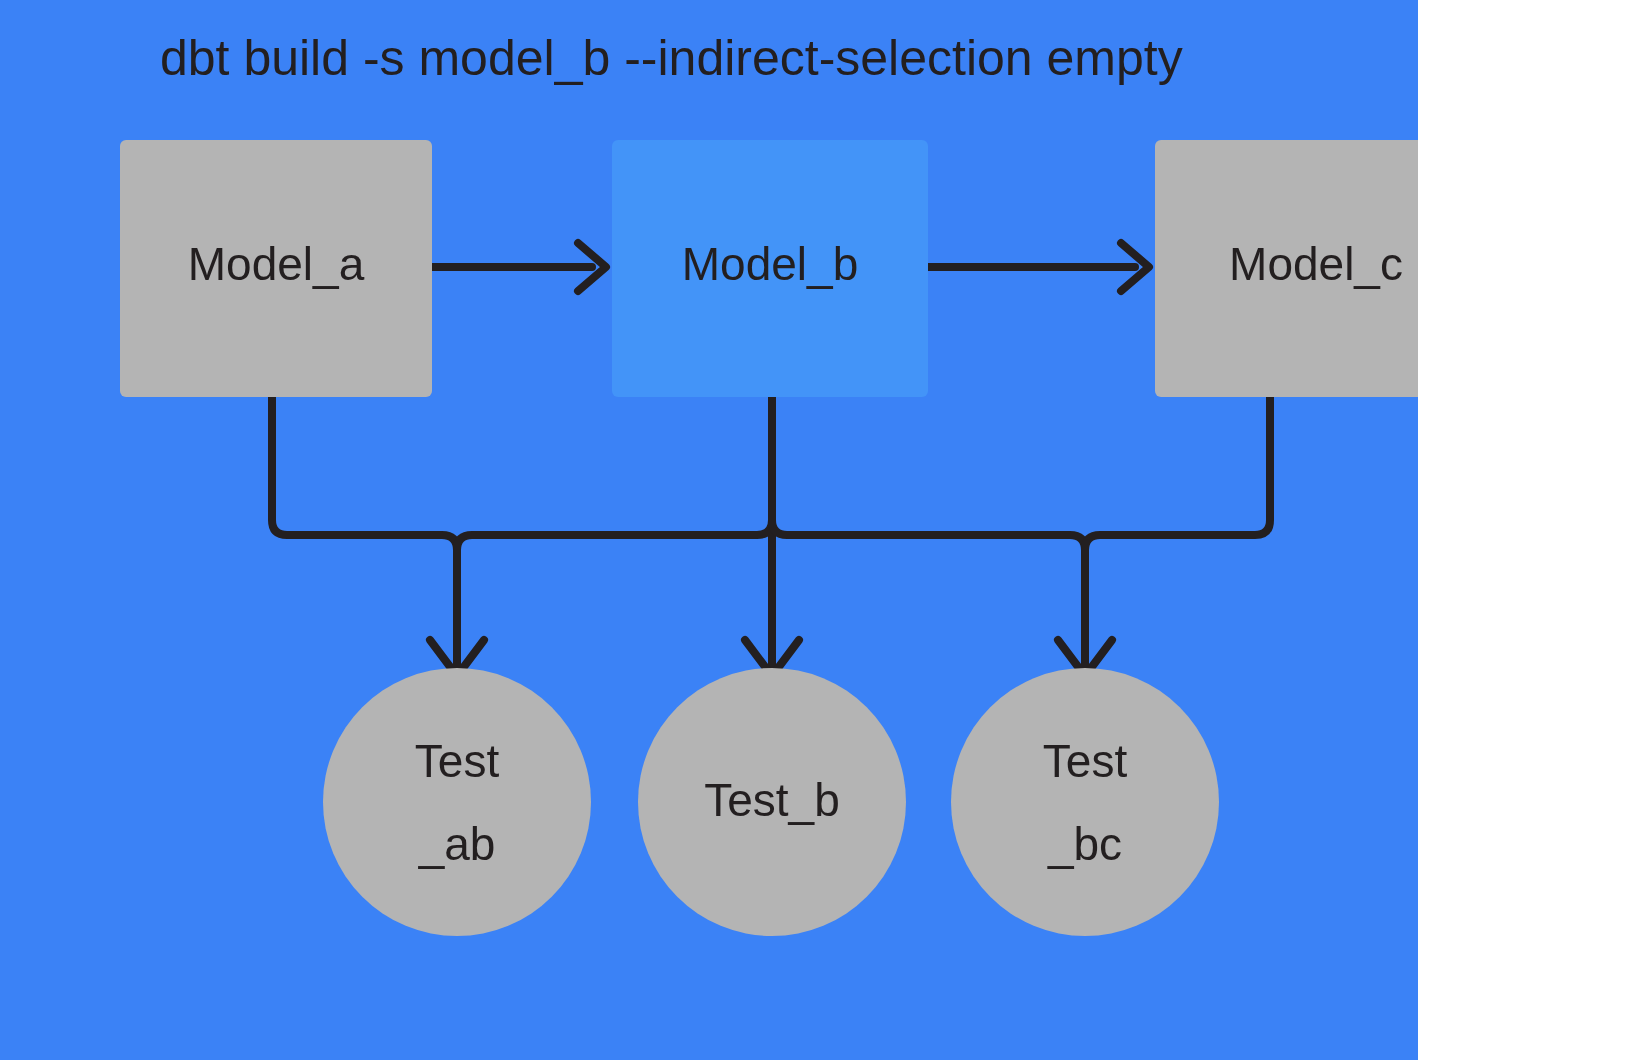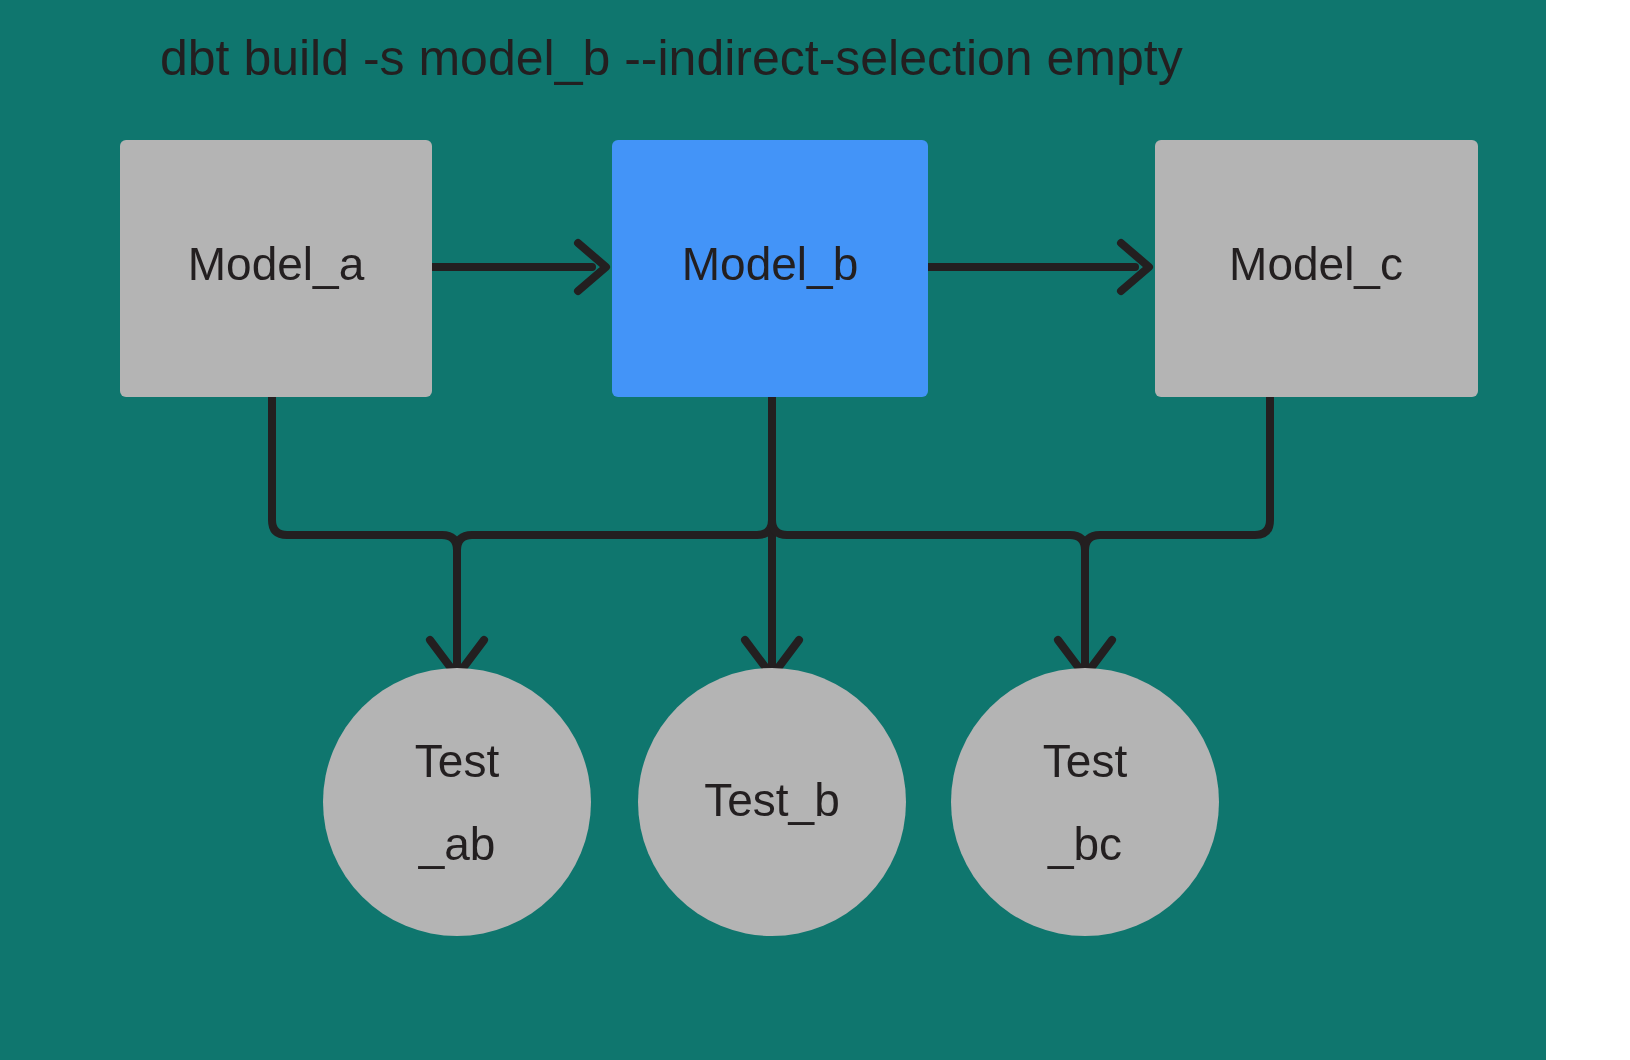--- a/index.html
+++ b/index.html
@@ -5,23 +5,23 @@
   html, body {
     margin: 0;
     padding: 0;
     background: #ffffff;
   }
   body {
     font-family: "Liberation Sans", sans-serif;
   }
   #canvas {
     position: relative;
-    width: 1546px;
+    width: 1418px;
     height: 1060px;
-    background: #0f766e;
+    background: #3b82f6;
     overflow: hidden;
   }
   #diagram-svg {
     position: absolute;
     top: 0;
     left: 0;
     width: 1630px;
     height: 1060px;
     display: block;
   }

